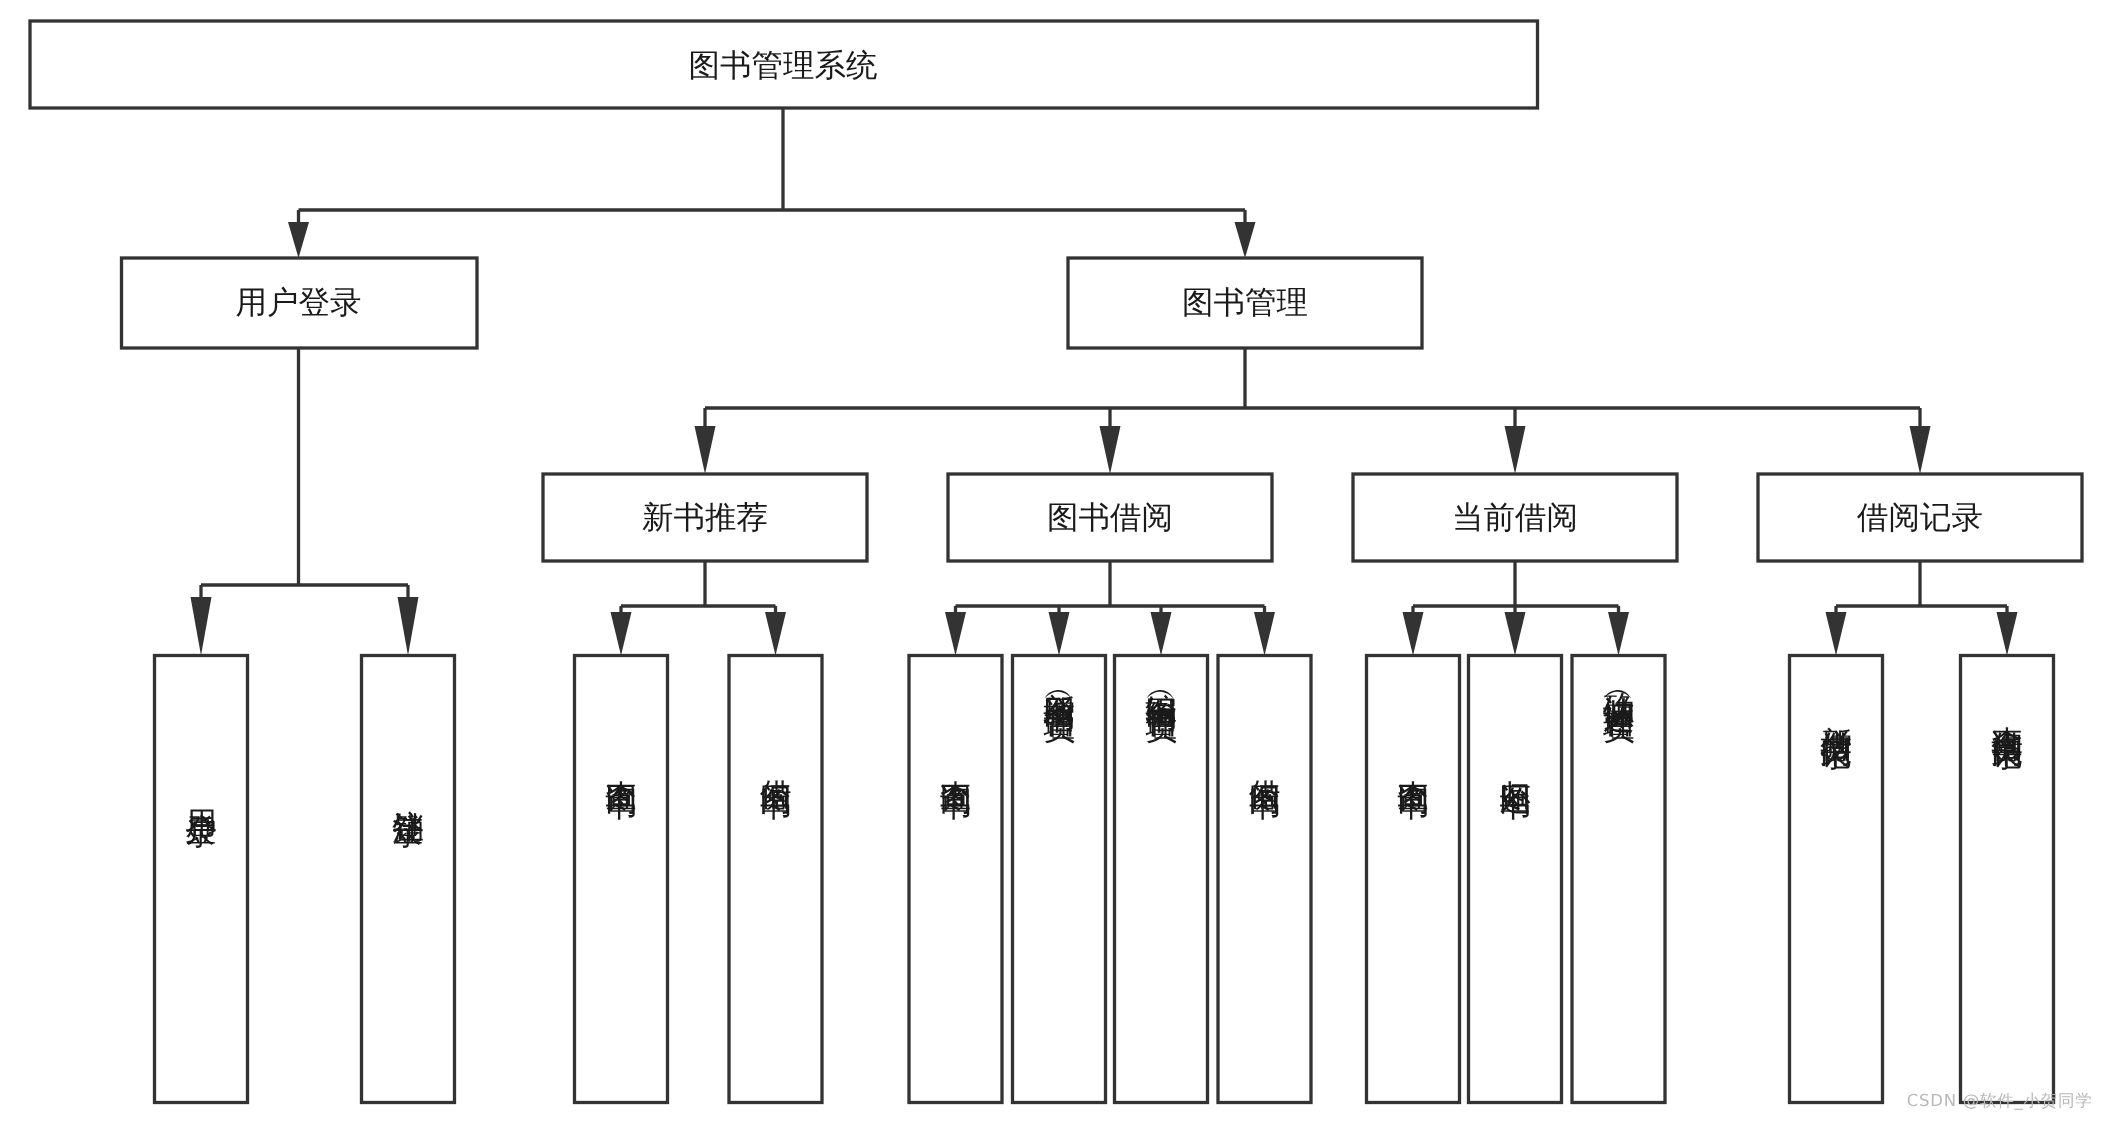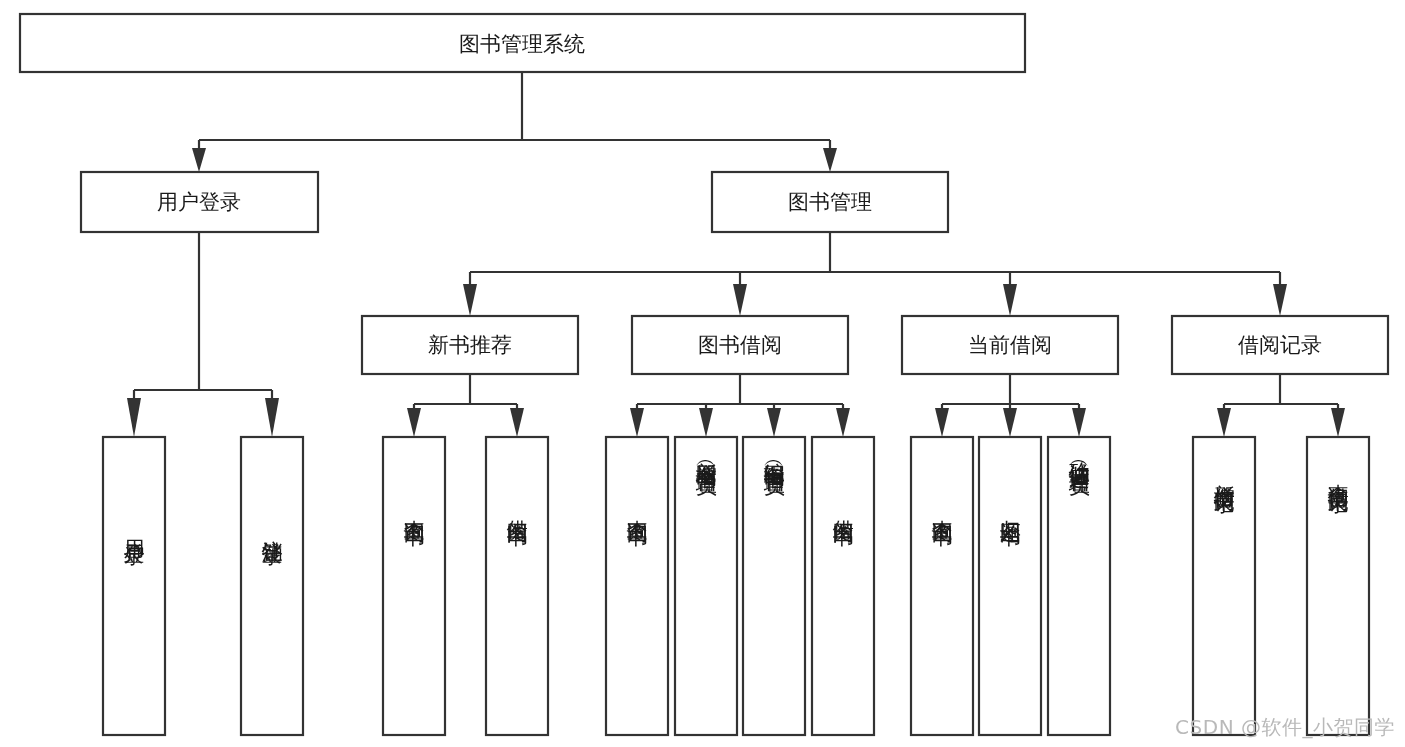--- a/index.html
+++ b/index.html
@@ -64,21 +64,21 @@
     color: #1a1a1a;
     letter-spacing: 2px;
     white-space: nowrap;
     text-align: start;
   }
   .watermark {
     position: absolute;
     right: 10px;
     bottom: 6px;
     font-family: "DejaVu Sans", "Liberation Sans", sans-serif;
-    font-size: 20px;
+    font-size: 11px;
     color: #b9b9b9;
     letter-spacing: 0.5px;
     white-space: nowrap;
     user-select: none;
   }
 </style>
 </head>
 <body>
 
 <div id="diagram-root">

